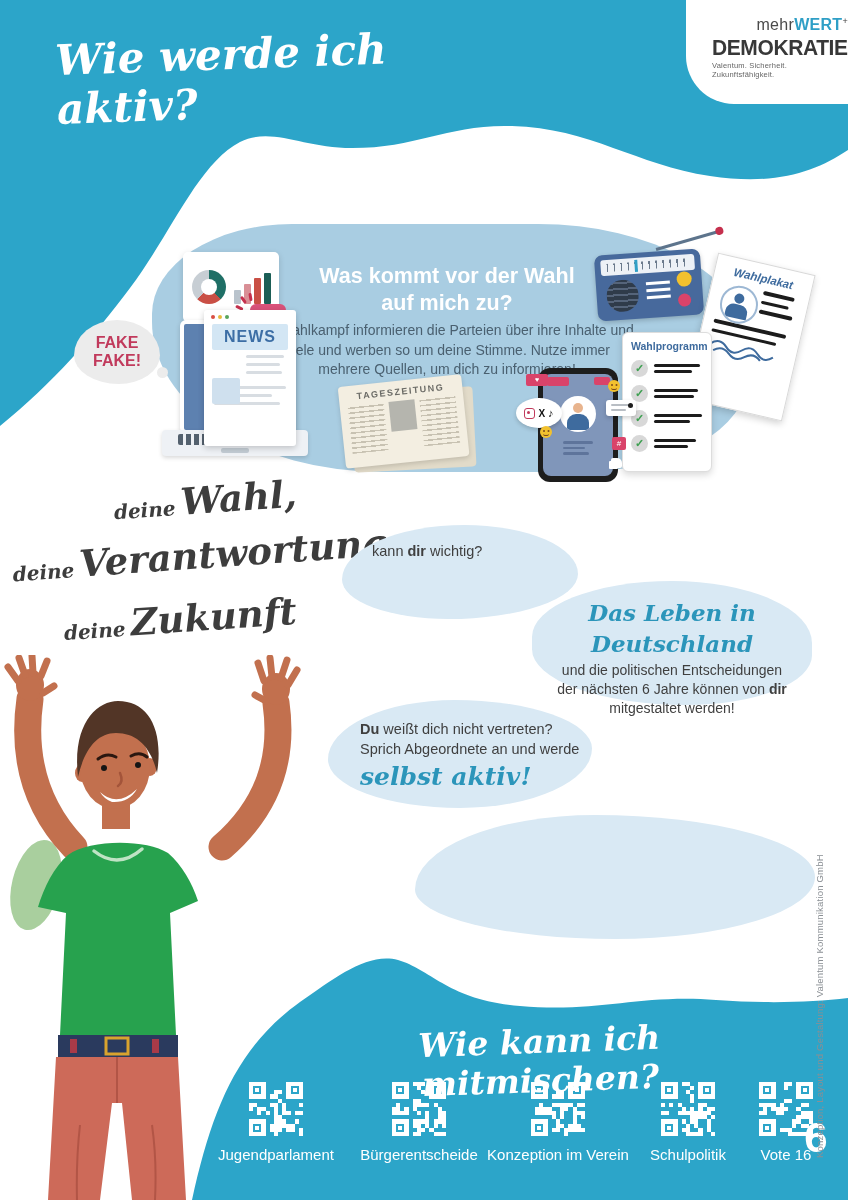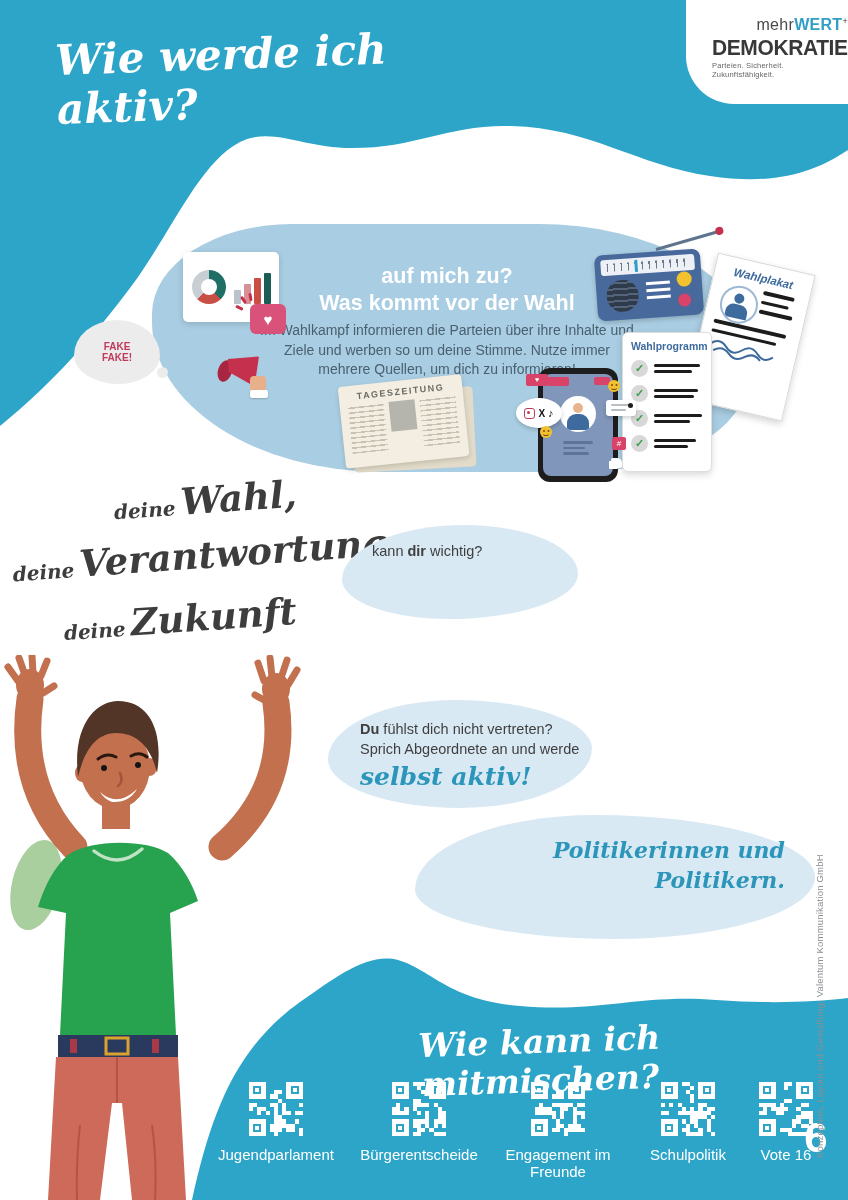--- a/index.html
+++ b/index.html
@@ -33,21 +33,21 @@
              border-right:8px solid transparent;border-top:10px solid #fff;}
   .donut{width:34px;height:34px;border-radius:50%;position:relative;
          background:conic-gradient(#1f6f66 0 38%,#c94f45 38% 62%,#c7ced4 62% 100%);}
   .donut::after{content:"";position:absolute;left:9px;top:9px;width:16px;height:16px;border-radius:50%;background:#fff;}
   .bars{display:flex;align-items:flex-end;gap:3px;height:34px;}
   .bars i{display:block;width:7px;border-radius:1px;}
 
   
   #fake-news{left:74px;top:320px;width:86px;height:64px;background:#ececec;border-radius:50% 50% 48% 52%/55% 55% 45% 45%;
              display:flex;align-items:center;justify-content:center;text-align:center;
-             color:#c13a5c;font-weight:700;font-size:10px;line-height:1.15;}
+             color:#c13a5c;font-weight:700;font-size:16px;line-height:1.15;}
   #fake-news::after{content:"";position:absolute;right:-8px;bottom:6px;width:11px;height:11px;border-radius:50%;background:#ececec;}
 
   
   #heart-badge{left:250px;top:304px;width:36px;height:30px;background:#d9527a;border-radius:6px;
                color:#fff;font-size:15px;display:flex;align-items:center;justify-content:center;}
   .spark{position:absolute;width:2.5px;height:8px;background:#c5304d;border-radius:2px;}
 
   
   #megaphone{left:220px;top:346px;width:62px;height:60px;}
   .mega-cone{position:absolute;left:6px;top:6px;width:34px;height:30px;background:#c5304d;
@@ -193,29 +193,29 @@
       C636 165 590 128 512 126
       C448 124 418 148 352 148
       C302 148 272 126 240 142
       C198 164 172 232 130 288
       C94 336 52 384 0 426 Z"></path>
   </svg>
 
   <div id="logo-card" class="abs">
     <div class="logo-l1"><span>mehr</span><b>WERT</b><span class="logo-sup">+</span></div>
     <div class="logo-l2">DEMOKRATIE</div>
-    <div class="logo-l3">Parteien. Sicherheit. Zukunftsfähigkeit.</div>
+    <div class="logo-l3">Valentum. Sicherheit. Zukunftsfähigkeit.</div>
   </div>
 
   <div id="main-title" class="abs script">Wie werde ich aktiv?</div>
 
   <div id="info-blob" class="abs"></div>
   <div id="intro-h" class="abs">
+    <div>Was kommt vor der Wahl</div>
     <div>auf mich zu?</div>
-    <div>Was kommt vor der Wahl</div>
   </div>
   <div id="intro-b" class="abs">Im Wahlkampf informieren die Parteien über ihre Inhalte und Ziele und werben so um deine Stimme. Nutze immer mehrere Quellen, um dich zu informieren!</div>
 
   <div id="chart-card" class="abs">
     <div class="donut"></div>
     <div class="bars">
       <i style="height:14px;background:#b9c3cc"></i>
         <i style="height:20px;background:#d98f96"></i>
       <i style="height:26px;background:#c94f45"></i>
         <i style="height:31px;background:#1b5e56"></i>
@@ -235,20 +235,42 @@
     <i class="spark" style="left:-12px;top:0;transform:rotate(-65deg)"></i>
   </div>
 
   <div id="megaphone" class="abs">
     <div class="mega-disc"></div>
       <div class="mega-cone"></div>
     <div class="mega-hand"></div>
       <div class="mega-cuff"></div>
   </div>
 
+  <div id="laptop" class="abs">
+    <div class="lap-screen"></div>
+    <div class="lap-base">
+      <div class="lap-kb"></div>
+        <div class="lap-pad"></div>
+    </div>
+    <div class="news-page">
+      <div class="dotrow">
+        <i style="background:#d94f43"></i>
+          <i style="background:#e8b93c"></i>
+          <i style="background:#58a55c"></i>
+      </div>
+      <div class="news-head">NEWS</div>
+      <div class="news-img"></div>
+      <div class="ln ind" style="width:38px"></div>
+        <div class="ln ind" style="width:34px"></div>
+      <div class="ln ind" style="width:36px"></div>
+      <div class="ln" style="margin-top:12px"></div>
+        <div class="ln" style="width:58px"></div>
+        <div class="ln" style="width:66px"></div>
+    </div>
+  </div>
 
   <div id="radio" class="abs">
     <div class="antenna">
         <i></i>
       </div>
     <div class="radio-body">
       <div class="radio-top">
           <div class="radio-dial"></div>
           <div class="radio-mark"></div>
         </div>
@@ -360,29 +382,32 @@
     <span class="sm">deine</span> <span class="bg">Wahl,</span></div>
   <div id="slogan2" class="abs slogan script">
     <span class="sm">deine</span> <span class="bg">Verantwortung,</span></div>
   <div id="slogan3" class="abs slogan script">
     <span class="sm">deine</span> <span class="bg">Zukunft</span></div>
 
   <div id="bub1" class="abs bubble">
     <div><span>kann </span><b>dir</b><span> wichtig?</span></div>
   </div>
 
+  <div id="bub2" class="abs bubble">
+    <div class="script">Das Leben in Deutschland</div>
+    <div class="txt"><span>und die politischen Entscheidungen der nächsten 6 Jahre können von </span><b>dir</b><span> mitgestaltet werden!</span></div>
+  </div>
 
   <div id="bub3" class="abs bubble">
-    <div><b>Du</b><span> fühlst dich nicht vertreten?</span><br>
+    <div><b>Du</b><span> weißt dich nicht vertreten?</span><br>
       <span>Sprich Abgeordnete an und werde</span></div>
     <div class="script">selbst aktiv!</div>
   </div>
 
   <div id="bub4" class="abs bubble">
-    <div class="script">Politikerinnen und Politikern.</div>
   </div>
 
   <svg id="wave-bottom" class="abs" viewBox="0 0 848 270" preserveAspectRatio="none">
     <path fill="#2ca5c9" d="M192 270
       C212 180 236 118 300 72
       C336 47 368 22 398 30
       C432 40 448 70 520 76
       C598 83 640 64 716 70
       C772 74 812 72 848 68
       L848 270 Z"></path>
@@ -601,21 +626,21 @@
         <rect x="11" y="11" width="1" height="1"></rect>
         <rect x="12" y="11" width="1" height="1"></rect>
         <rect x="8" y="12" width="1" height="1"></rect>
         <rect x="0.5" y="0.5" width="3" height="3" fill="none" stroke="#fff" stroke-width="1"></rect>
         <rect x="1.5" y="1.5" width="1" height="1"></rect>
         <rect x="9.5" y="0.5" width="3" height="3" fill="none" stroke="#fff" stroke-width="1"></rect>
         <rect x="10.5" y="1.5" width="1" height="1"></rect>
         <rect x="0.5" y="9.5" width="3" height="3" fill="none" stroke="#fff" stroke-width="1"></rect>
         <rect x="1.5" y="10.5" width="1" height="1"></rect>
       </svg>
-    <div class="qr-label">Engagement im Freunde</div>
+    <div class="qr-label">Konzeption im Verein</div>
   </div>
   <div class="qr-item" style="left:613px">
     <svg class="qr" viewBox="0 0 13 13">
         <rect x="5" y="0" width="1" height="1"></rect>
         <rect x="6" y="0" width="1" height="1"></rect>
         <rect x="7" y="1" width="1" height="1"></rect>
         <rect x="6" y="2" width="1" height="1"></rect>
         <rect x="7" y="3" width="1" height="1"></rect>
         <rect x="7" y="4" width="1" height="1"></rect>
         <rect x="0" y="5" width="1" height="1"></rect>

